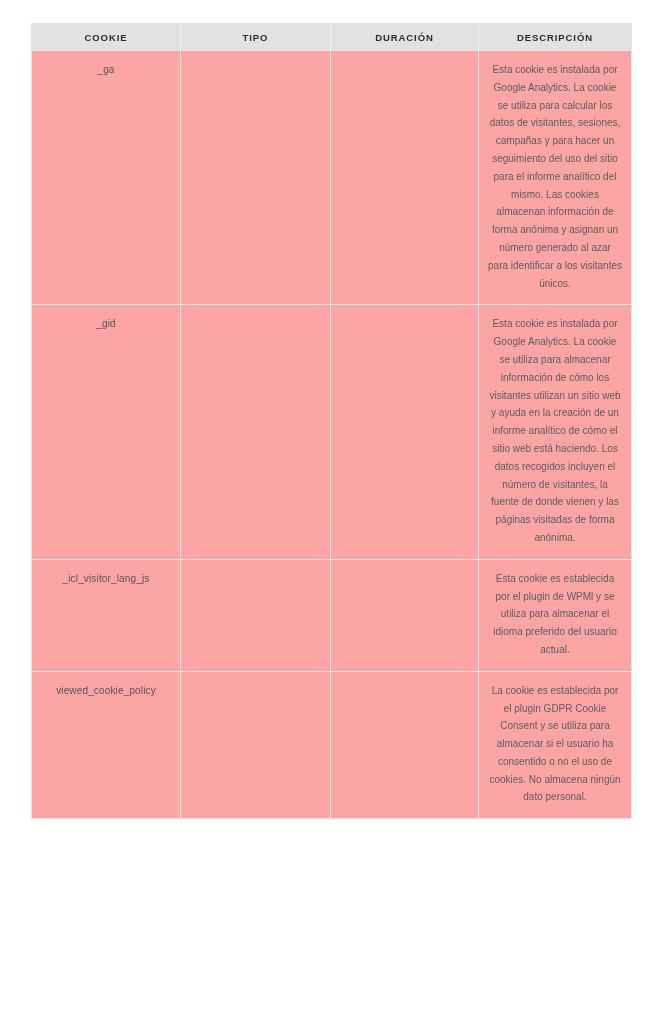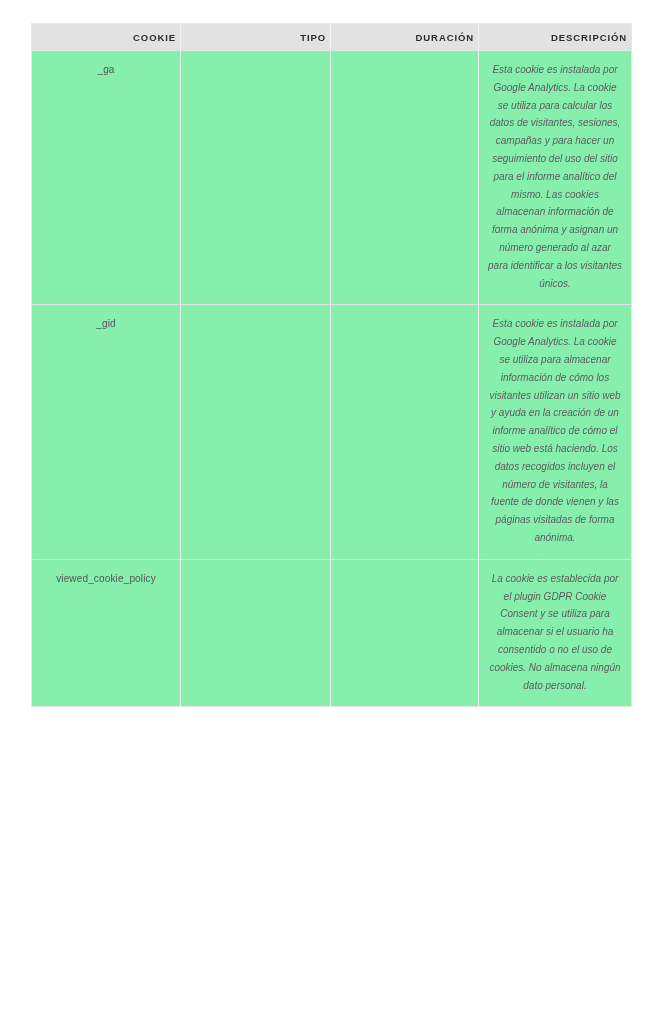--- a/index.html
+++ b/index.html
@@ -43,54 +43,53 @@
   table.cookie-table col.c-dur    { width: 148px; }
   table.cookie-table col.c-desc   { width: 153px; }
 
   thead th {
     background: #e2e2e2;
     color: #2b2b2b;
     font-size: 9.5px;
     font-weight: bold;
     letter-spacing: 0.9px;
     text-transform: uppercase;
-    text-align: right;
+    text-align: center;
     vertical-align: middle;
     height: 27px;
     padding: 6px 4px;
     border-right: 1px solid #f2f2f2;
     border-bottom: 1px solid #e6e6e6;
     box-sizing: border-box;
   }
   thead th:last-child { border-right: none; }
 
   tbody td {
     font-size: 10px;
     color: #5b5b5b;
     text-align: center;
     vertical-align: top;
     padding: 10px 9px 12px 9px;
     border-right: 1px solid #ededed;
     border-bottom: 1px solid #e6e6e6;
     line-height: 1.78;
     box-sizing: border-box;
-    background: #86efac;
+    background: #fca5a5;
   }
   tbody td:last-child { border-right: none; }
   tbody tr:last-child td { border-bottom: none; }
 
   tbody td.cell-name {
     color: #555555;
     letter-spacing: 0.15px;
     white-space: nowrap;
   }
   tbody td.cell-desc {
     color: #5d5d5d;
     text-align: center;
-    font-style: italic;
   }
   tbody td.cell-empty { padding: 0; }
 </style>
 </head>
 <body>
 
 <div class="page">
   <div class="cookie-table-wrap">
     <table class="cookie-table">
       <colgroup>
@@ -114,20 +113,26 @@
           <td class="cell-empty"></td>
           <td class="cell-desc">Esta cookie es instalada por Google Analytics. La cookie se utiliza para calcular los datos de visitantes, sesiones, campañas y para hacer un seguimiento del uso del sitio para el informe analítico del mismo. Las cookies almacenan información de forma anónima y asignan un número generado al azar para identificar a los visitantes únicos.</td>
         </tr>
         <tr>
           <td class="cell-name">_gid</td>
           <td class="cell-empty"></td>
           <td class="cell-empty"></td>
           <td class="cell-desc">Esta cookie es instalada por Google Analytics. La cookie se utiliza para almacenar información de cómo los visitantes utilizan un sitio web y ayuda en la creación de un informe analítico de cómo el sitio web está haciendo. Los datos recogidos incluyen el número de visitantes, la fuente de donde vienen y las páginas visitadas de forma anónima.</td>
         </tr>
         <tr>
+          <td class="cell-name">_icl_visitor_lang_js</td>
+          <td class="cell-empty"></td>
+          <td class="cell-empty"></td>
+          <td class="cell-desc">Esta cookie es establecida por el plugin de WPMl y se utiliza para almacenar el idioma preferido del usuario actual.</td>
+        </tr>
+        <tr>
           <td class="cell-name">viewed_cookie_policy</td>
           <td class="cell-empty"></td>
           <td class="cell-empty"></td>
           <td class="cell-desc">La cookie es establecida por el plugin GDPR Cookie Consent y se utiliza para almacenar si el usuario ha consentido o no el uso de cookies. No almacena ningún dato personal.</td>
         </tr>
 
       </tbody>
     </table>
   </div>
 </div>

